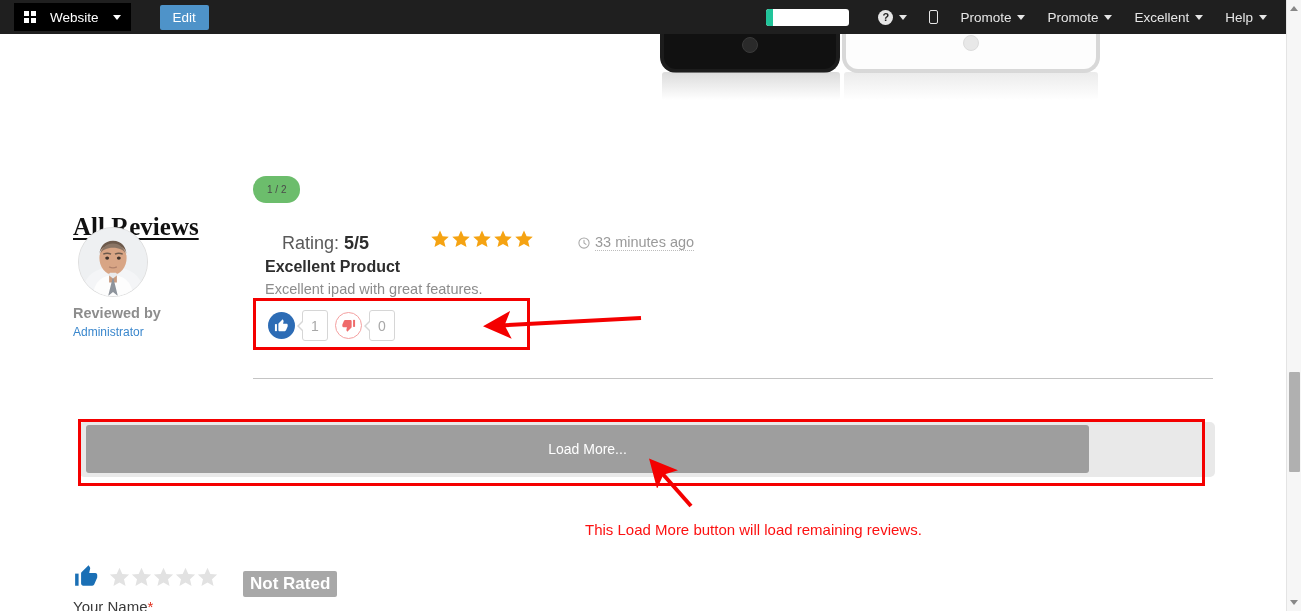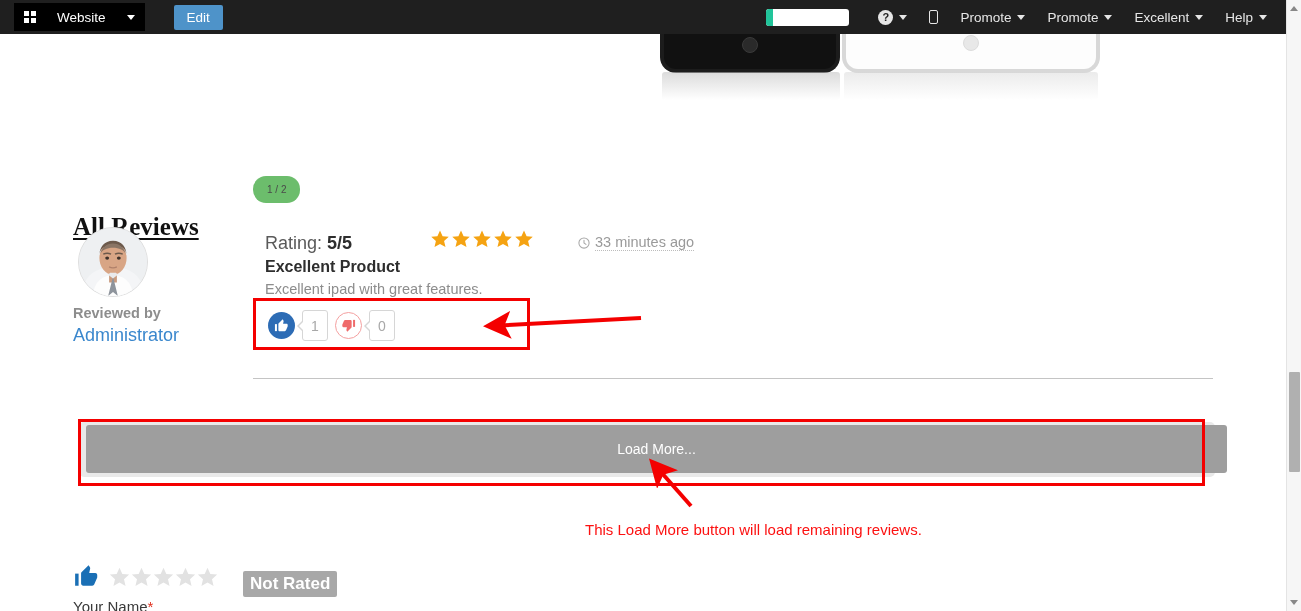--- a/index.html
+++ b/index.html
@@ -17,21 +17,21 @@
     width: 1286px; height: 34px;
     background: #1f1f1f;
     display: flex; align-items: center;
     z-index: 60;
   }
   .ws-btn {
     margin-left: 14px;
     height: 28px;
     background: #000;
     color: #fff;
-    display: flex; align-items: center; gap: 21px;
+    display: flex; align-items: center; gap: 14px;
     padding: 0 10px;
     font-size: 13.5px;
     cursor: pointer;
     white-space: nowrap;
   }
   .grid-icon { display: inline-block; width: 12px; height: 12px; position: relative; flex: none; }
   .grid-icon i {
     position: absolute; width: 5px; height: 5px; background: #fff; display:block;
   }
   .grid-icon i:nth-child(1){ left:0; top:0; }
@@ -155,25 +155,25 @@
     overflow: hidden; border: 1px solid #dedede; background: #eceef0;
   }
   .avatar svg { display:block; width: 100%; height: 100%; }
 
   .reviewed-by {
     position: absolute; left: 73px; top: 305px;
     font-size: 14.5px; color: #8d8d8d; font-weight: bold;
   }
   .reviewer-name {
     position: absolute; left: 73px; top: 325px;
-    font-size: 18px; color: #3a87cd; cursor: pointer;
+    font-size: 12px; color: #3a87cd; cursor: pointer;
   }
 
   .rating-line {
-    position: absolute; left: 265px; top: 233px;
+    position: absolute; left: 282px; top: 233px;
     font-size: 18px; color: #5a5a5a; white-space: nowrap;
   }
   .rating-line b { color: #2e2e2e; }
   .stars-row { position: absolute; left: 430px; top: 229px; display: flex; gap: 1px; }
   .star { width: 20px; height: 20px; display: block; }
 
   .time-row {
     position: absolute; left: 578px; top: 234px;
     display: flex; align-items: center; gap: 5px;
     font-size: 14.5px; color: #9a9a9a;
@@ -224,21 +224,21 @@
     position: absolute; left: 253px; top: 378px; width: 960px; height: 1px;
     background: #c4c4c4;
   }
 
   
   .loadmore-outer {
     position: absolute; left: 79px; top: 422px; width: 1136px; height: 55px;
     background: #e9e9e9; border-radius: 5px;
   }
   .loadmore-btn {
-    position: absolute; left: 86px; top: 425px; width: 1141px; height: 48px;
+    position: absolute; left: 86px; top: 425px; width: 1003px; height: 48px;
     background: #9e9e9e; border: none; border-radius: 3px;
     color: #fff; font-size: 14px; font-family: inherit;
     cursor: pointer;
   }
 
   
   .add-review-title {
     position: absolute; left: 73px; top: 515px;
     font-family: "Liberation Serif", serif;
     font-size: 25px; font-weight: bold; color: #111;

